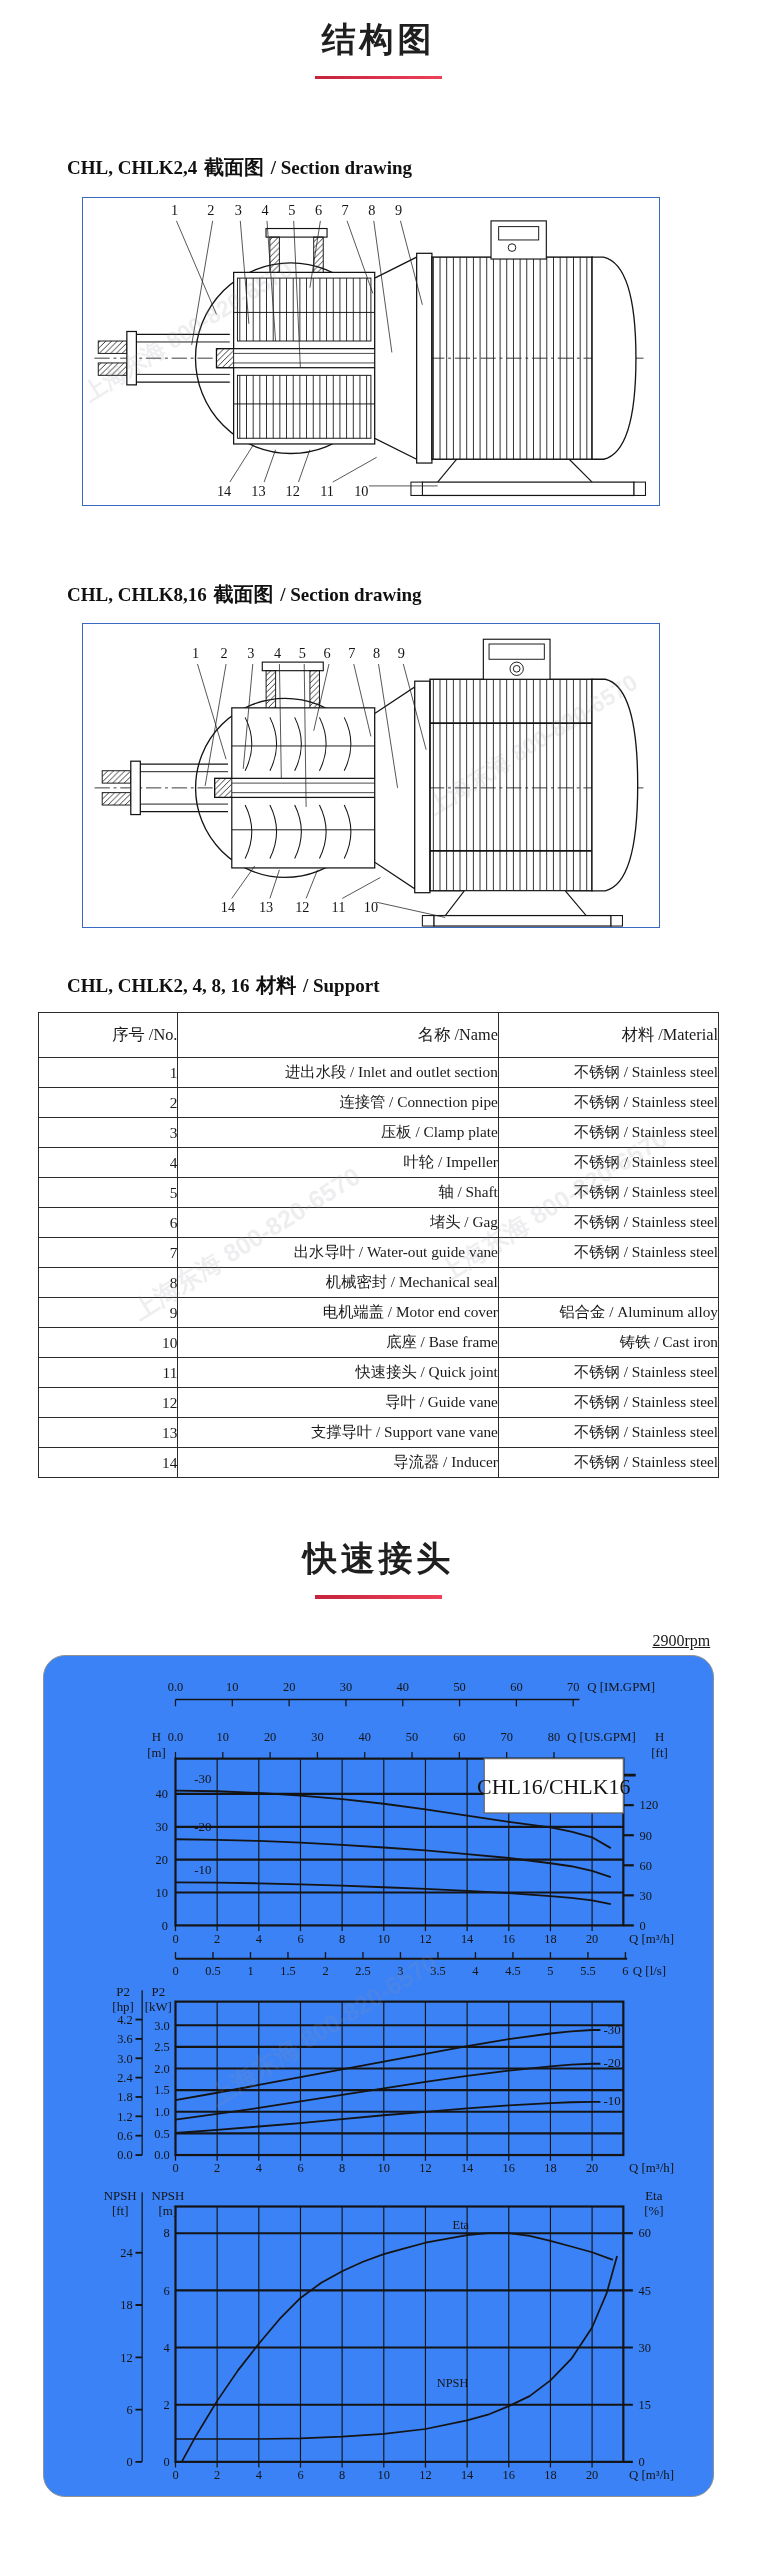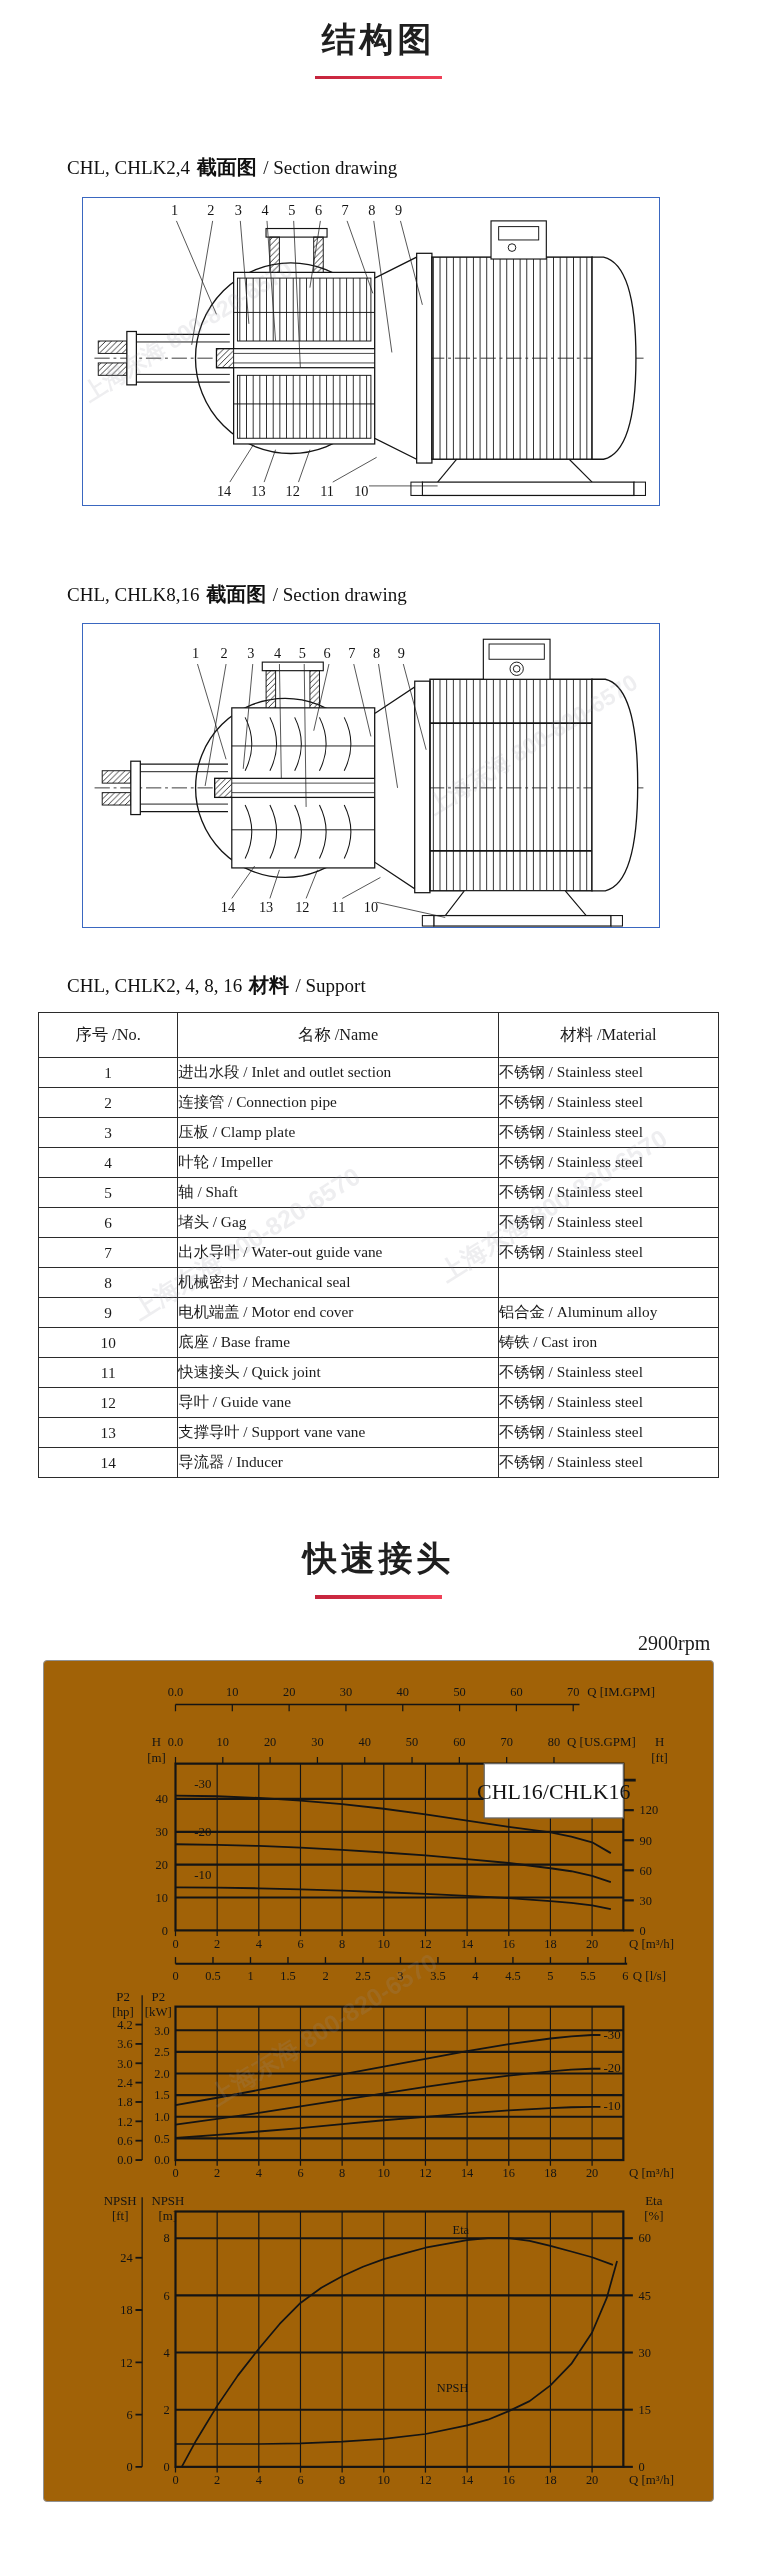--- a/index.html
+++ b/index.html
@@ -1,34 +1,34 @@
 <!DOCTYPE html>
 <html><head>
 <meta charset="utf-8">
 <style>
   html,body{margin:0;padding:0;background:#fff;}
   body{width:757px;height:2576px;position:relative;font-family:"Liberation Serif",serif;color:#1a1a1a;overflow:hidden;}
   .wm{position:absolute;color:rgba(150,150,160,.16);font-family:"Liberation Sans",sans-serif;font-weight:700;transform:rotate(-32deg);white-space:nowrap;pointer-events:none;}
   .big-title{margin:0;padding-top:17px;text-align:center;font-family:"Liberation Sans",sans-serif;font-weight:800;font-size:34px;letter-spacing:3.8px;color:#1f1f1f;}
   .red-bar{width:127px;height:3.8px;margin:12.5px auto 0;background:linear-gradient(90deg,#c4243c,#ef4057);}
-  .sec-head{margin:75px 0 0 67px;font-size:19px;color:#111;}
+  .sec-head{margin:75px 0 0 67px;font-size:19px;color:#111;font-weight:bold;}
   .sec-head b{font-size:20px;margin:0 1.9px;}
   .sec-head.mat{margin-top:44px;}
   .draw-box{width:576px;margin:15.3px 0 0 82px;border:1.9px solid #3a67c0;background:#fff;}
   .draw-box svg{display:block;}
   table.mat-table{border-collapse:collapse;margin:13.4px 0 0 38px;width:681px;font-size:15.3px;}
-  table.mat-table th,table.mat-table td{border:1px solid #2b2b2b;padding:0;}
+  table.mat-table th,table.mat-table td{border:1px solid #2b2b2b;padding:0;text-align:right;}
   table.mat-table th{height:44px;font-weight:400;font-size:16.3px;}
   table.mat-table td{height:29px;}
   td.c-no{width:139px;text-align:center;}
   td.c-name{width:321px;padding-left:31px;}
   td.c-mat{width:220px;padding-left:36px;}
   .perf-title{padding-top:0;margin-top:58px;}
-  .rpm-row{width:671px;margin:33px 0 0 43px;text-align:right;font-size:20px;padding-right:3.8px;box-sizing:border-box;}
-  .chart-card{width:671px;height:842px;margin:5.8px 0 0 43px;border:1.9px solid #929292;border-radius:4px;box-sizing:border-box;background:#a16207;overflow:hidden;}
+  .rpm-row{width:671px;margin:33px 0 0 43px;text-align:right;font-size:16px;padding-right:3.8px;box-sizing:border-box;text-decoration:underline;}
+  .chart-card{width:671px;height:842px;margin:5.8px 0 0 43px;border:1.9px solid #929292;border-radius:22px;box-sizing:border-box;background:#3b82f6;overflow:hidden;}
   .t-line{stroke:#141414;}
   text{fill:#141414;}
 </style>
 </head>
 <body>
 
 <div class="wm" style="left:67px;top:316px;font-size:23px;">上海东海 800-820-6570</div>
 <div class="wm" style="left:412px;top:729px;font-size:23px;">上海东海 800-820-6570</div>
 <div class="wm" style="left:115px;top:1227px;font-size:25px;">上海东海 800-820-6570</div>
 <div class="wm" style="left:422px;top:1189px;font-size:25px;">上海东海 800-820-6570</div>

